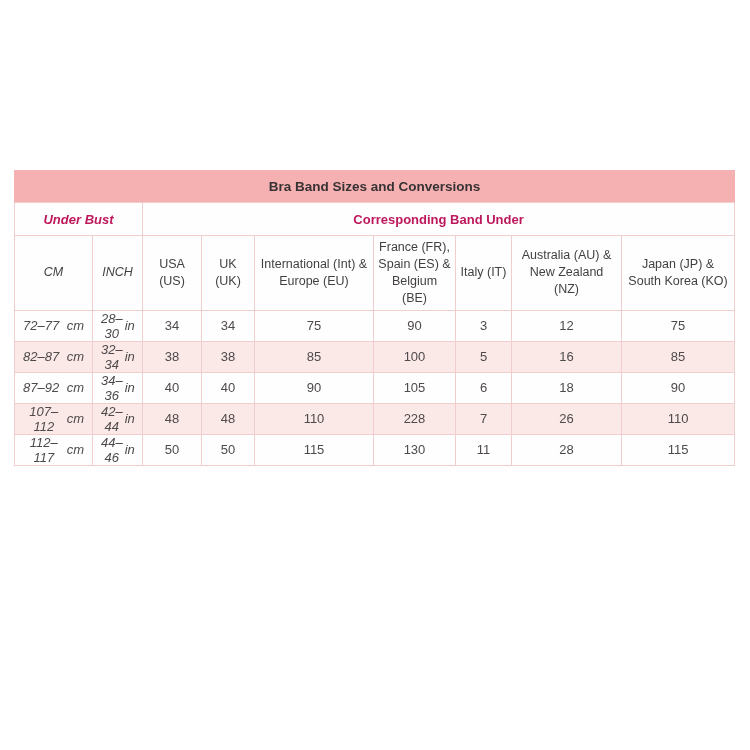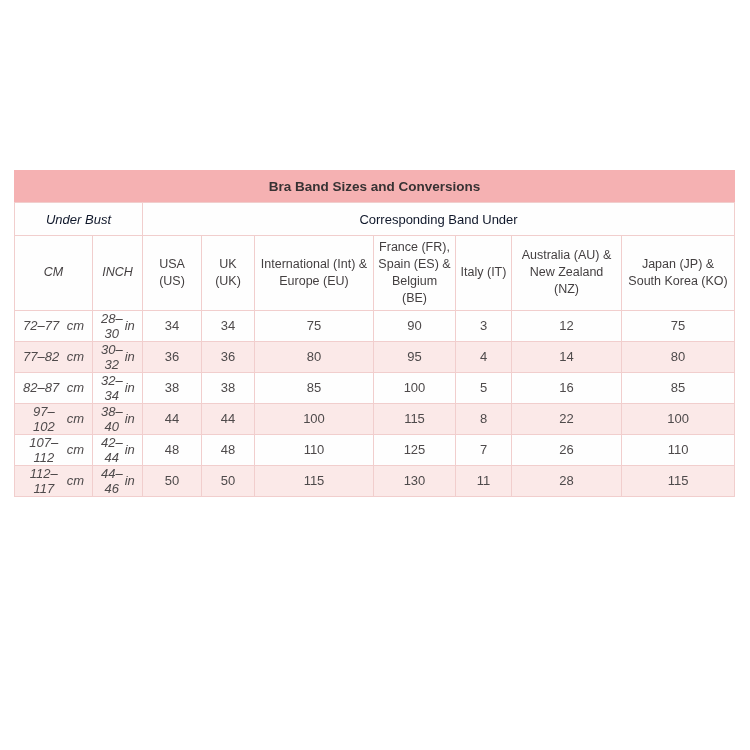--- a/index.html
+++ b/index.html
@@ -37,22 +37,22 @@
     border-bottom-color: #f1cecd;
     color: #373233;
     font-weight: bold;
     font-size: 13.5px;
     height: 31px;
   }
   
   tr.group-row th {
     background: #fefefe;
     height: 32px;
-    font-weight: normal;
-    color: #0f172a;
+    font-weight: bold;
+    color: #be185d;
     font-size: 13px;
   }
   tr.group-row th.under-bust { font-style: italic; }
   
   tr.col-row th {
     background: #fefefe;
     height: 66px;
     font-size: 12.5px;
     color: #433f40;
     line-height: 1.35;
@@ -126,41 +126,20 @@
           <td>34</td>
           <td>75</td>
           <td>90</td>
           <td>3</td>
           <td>12</td>
           <td>75</td>
         </tr>
         <tr>
           <td class="measure">
             <div class="measure-inner">
-              <span>77–82</span>
-              <span class="unit">cm</span>
-            </div>
-          </td>
-          <td class="measure">
-            <div class="measure-inner">
-              <span>30–32</span>
-              <span class="unit">in</span>
-            </div>
-          </td>
-          <td>36</td>
-          <td>36</td>
-          <td>80</td>
-          <td>95</td>
-          <td>4</td>
-          <td>14</td>
-          <td>80</td>
-        </tr>
-        <tr>
-          <td class="measure">
-            <div class="measure-inner">
               <span>82–87</span>
               <span class="unit">cm</span>
             </div>
           </td>
           <td class="measure">
             <div class="measure-inner">
               <span>32–34</span>
               <span class="unit">in</span>
             </div>
           </td>
@@ -168,55 +147,55 @@
           <td>38</td>
           <td>85</td>
           <td>100</td>
           <td>5</td>
           <td>16</td>
           <td>85</td>
         </tr>
         <tr>
           <td class="measure">
             <div class="measure-inner">
-              <span>97–102</span>
-              <span class="unit">cm</span>
-            </div>
-          </td>
-          <td class="measure">
-            <div class="measure-inner">
-              <span>38–40</span>
-              <span class="unit">in</span>
-            </div>
-          </td>
-          <td>44</td>
-          <td>44</td>
-          <td>100</td>
-          <td>115</td>
-          <td>8</td>
-          <td>22</td>
-          <td>100</td>
+              <span>87–92</span>
+              <span class="unit">cm</span>
+            </div>
+          </td>
+          <td class="measure">
+            <div class="measure-inner">
+              <span>34–36</span>
+              <span class="unit">in</span>
+            </div>
+          </td>
+          <td>40</td>
+          <td>40</td>
+          <td>90</td>
+          <td>105</td>
+          <td>6</td>
+          <td>18</td>
+          <td>90</td>
         </tr>
         <tr>
           <td class="measure">
             <div class="measure-inner">
               <span>107–112</span>
               <span class="unit">cm</span>
             </div>
           </td>
           <td class="measure">
             <div class="measure-inner">
               <span>42–44</span>
               <span class="unit">in</span>
             </div>
           </td>
           <td>48</td>
           <td>48</td>
           <td>110</td>
-          <td>125</td>
+          <td>228</td>
           <td>7</td>
           <td>26</td>
           <td>110</td>
         </tr>
         <tr>
           <td class="measure">
             <div class="measure-inner">
               <span>112–117</span>
               <span class="unit">cm</span>
             </div>

